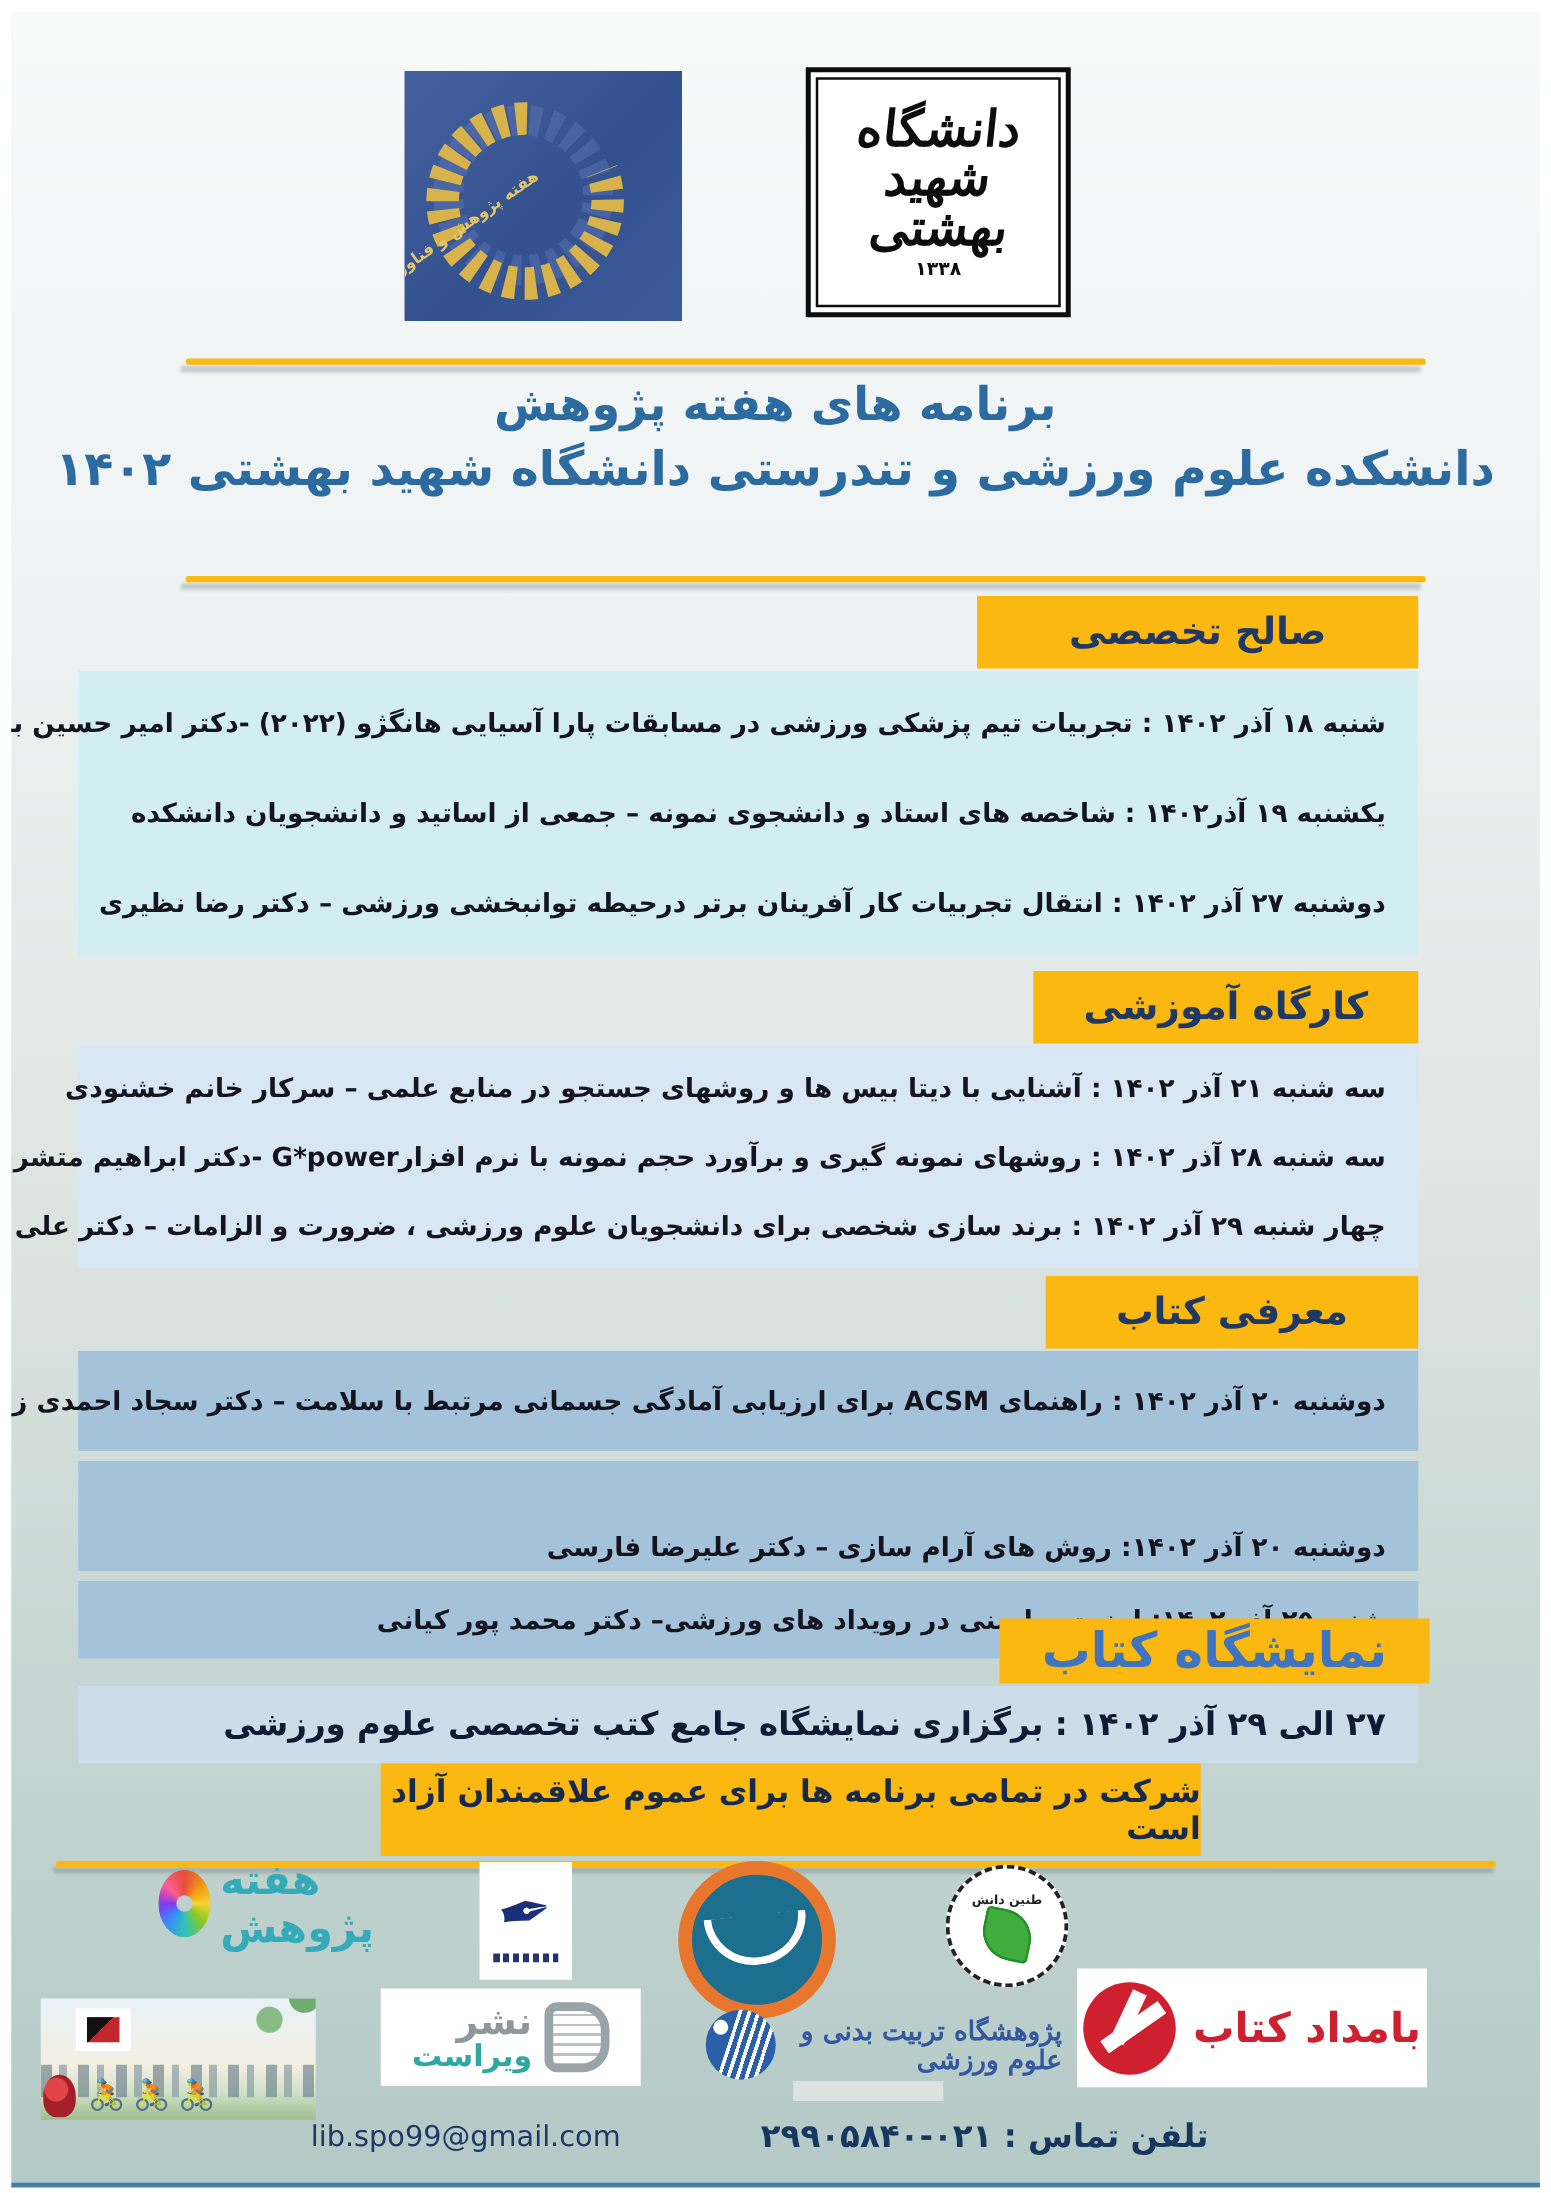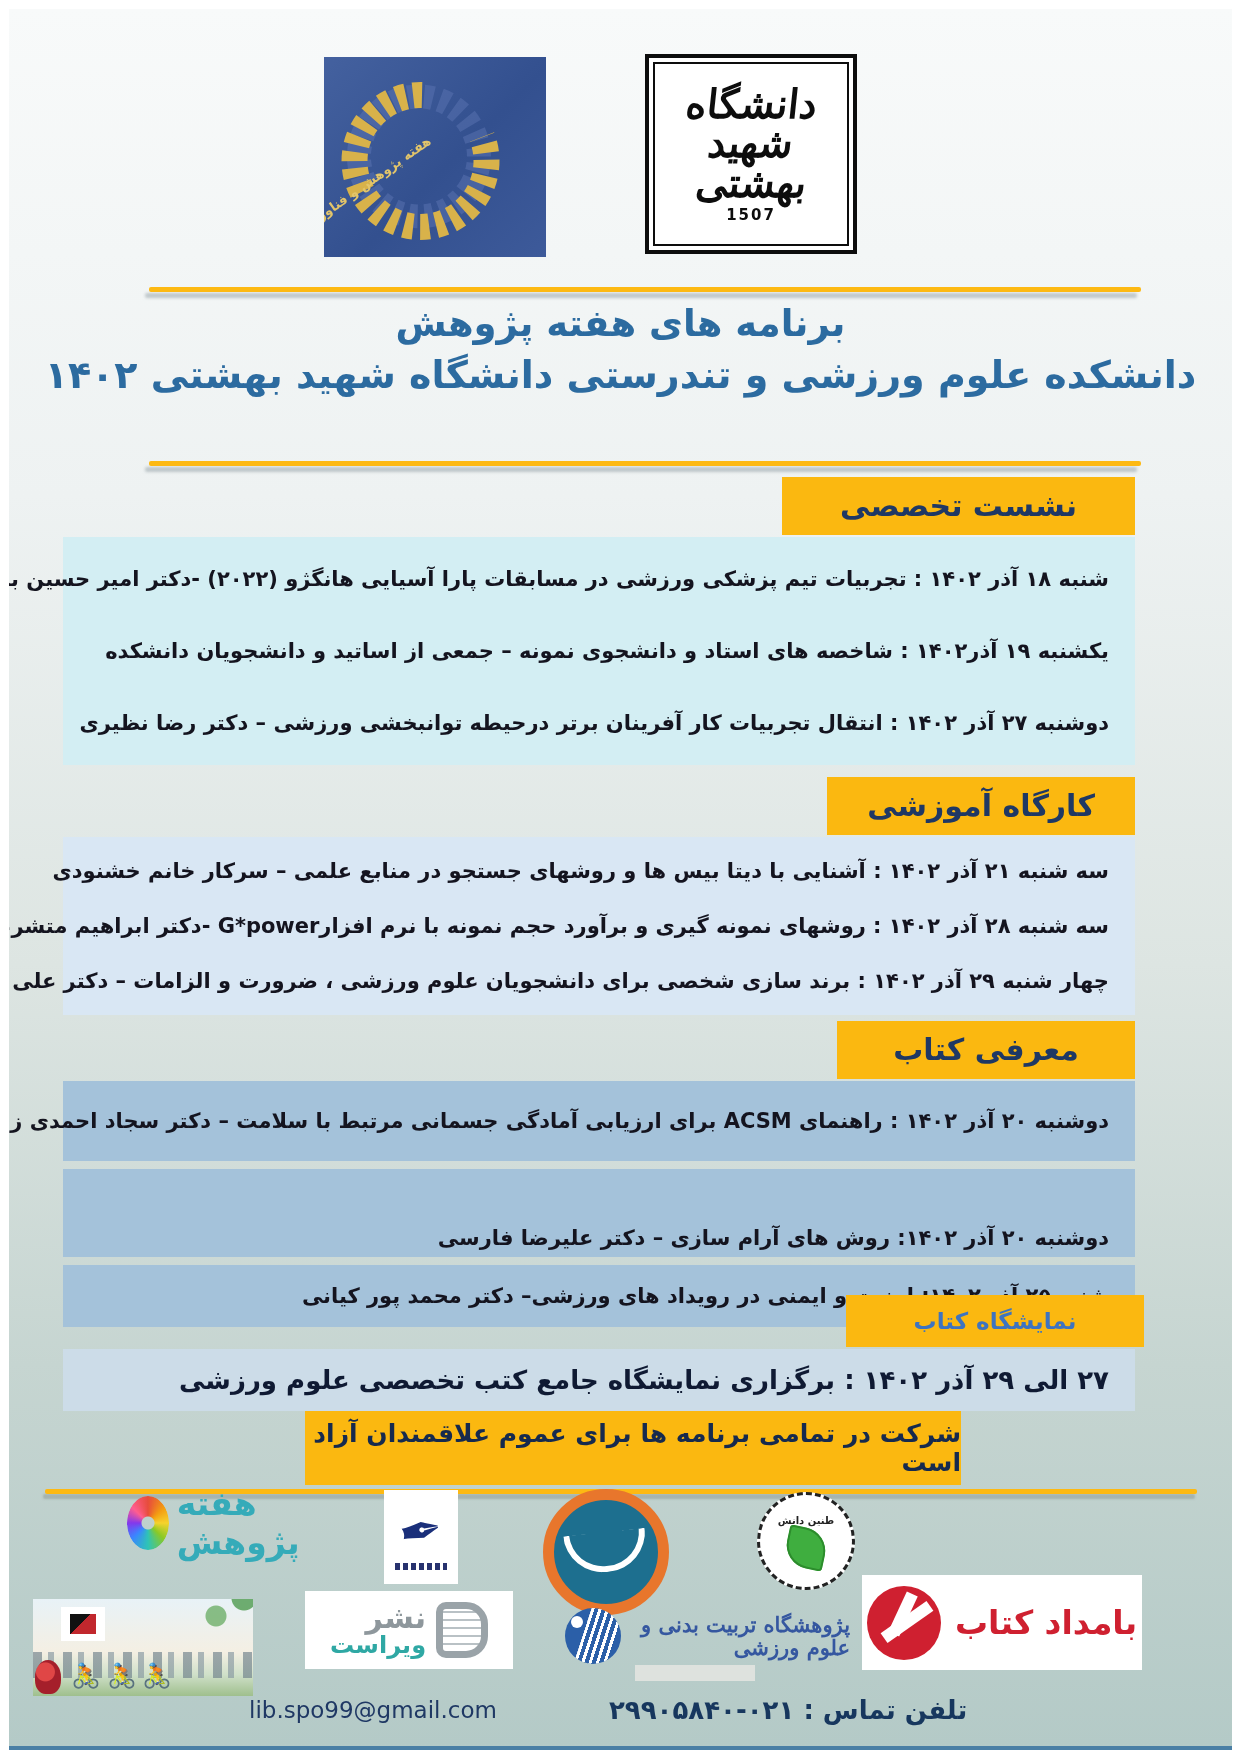--- a/index.html
+++ b/index.html
@@ -67,21 +67,21 @@
   .sec-header{
     right:97px;height:58px;
     background:#fbb810;
     color:#1f3864;font-size:30px;font-weight:900;
     display:flex;align-items:center;justify-content:center;
     padding:0 34px;line-height:1;
   }
   .h1{top:468px;min-width:285px;}
   .h2{top:768px;min-width:240px;}
   .h3{top:1012px;min-width:230px;}
-  .h4{top:1286px;right:88px;min-width:230px;height:52px;color:#3e74c0;z-index:6;font-size:23px;}
+  .h4{top:1286px;right:88px;min-width:230px;height:52px;color:#3e74c0;z-index:6;font-size:39px;}
 
   
   .box{
     left:54px;width:1072px;box-sizing:border-box;
     display:flex;flex-direction:column;justify-content:space-around;
     padding:6px 26px;
   }
   .row{
     color:#14141f;font-size:21px;font-weight:bold;
     text-align:right;white-space:nowrap;line-height:1.25;
@@ -207,32 +207,32 @@
         <path d="M 98 38 A 66 66 0 1 0 158 80" fill="none" stroke="#d8b24a" stroke-width="26" stroke-dasharray="9 7"></path>
         <text x="108" y="86" fill="#e3c56a" font-size="13" font-weight="bold" transform="rotate(-35 108 86)">هفته پژوهش و فناوری گرامی باد</text>
       </svg>
     </div>
 
     <div class="abs univ-logo">
       <div class="univ-inner">
         <div class="univ-word">دانشگاه</div>
         <div class="univ-word">شهید</div>
         <div class="univ-word">بهشتی</div>
-        <div class="univ-year">1507</div>
+        <div class="univ-year">۱۳۳۸</div>
       </div>
     </div>
 
     <div class="abs divider div1"></div>
     <div class="abs title-wrap">
       <div class="title-l1">برنامه های هفته پژوهش</div>
       <div class="title-l2">دانشکده علوم ورزشی و تندرستی دانشگاه شهید بهشتی  ۱۴۰۲</div>
     </div>
     <div class="abs divider div2"></div>
 
-    <div class="abs sec-header h1">نشست تخصصی</div>
+    <div class="abs sec-header h1">صالح تخصصی</div>
     <div class="abs box box1">
       <div class="row">شنبه ۱۸ آذر ۱۴۰۲ : تجربیات تیم پزشکی ورزشی در مسابقات پارا آسیایی هانگژو (۲۰۲۲) -دکتر امیر حسین براتی</div>
       <div class="row">یکشنبه ۱۹ آذر۱۴۰۲ : شاخصه های استاد و دانشجوی نمونه – جمعی از اساتید  و دانشجویان دانشکده</div>
       <div class="row">دوشنبه ۲۷ آذر ۱۴۰۲ : انتقال تجربیات کار آفرینان برتر درحیطه توانبخشی ورزشی – دکتر رضا نظیری</div>
     </div>
 
     <div class="abs sec-header h2">کارگاه آموزشی</div>
     <div class="abs box box2">
       <div class="row">سه شنبه ۲۱ آذر ۱۴۰۲ : آشنایی با دیتا بیس ها و روشهای جستجو در منابع علمی – سرکار خانم خشنودی</div>
       <div class="row">سه شنبه ۲۸ آذر ۱۴۰۲ : روشهای نمونه گیری و برآورد حجم نمونه با نرم افزارG*power -دکتر ابراهیم متشرعی</div>

